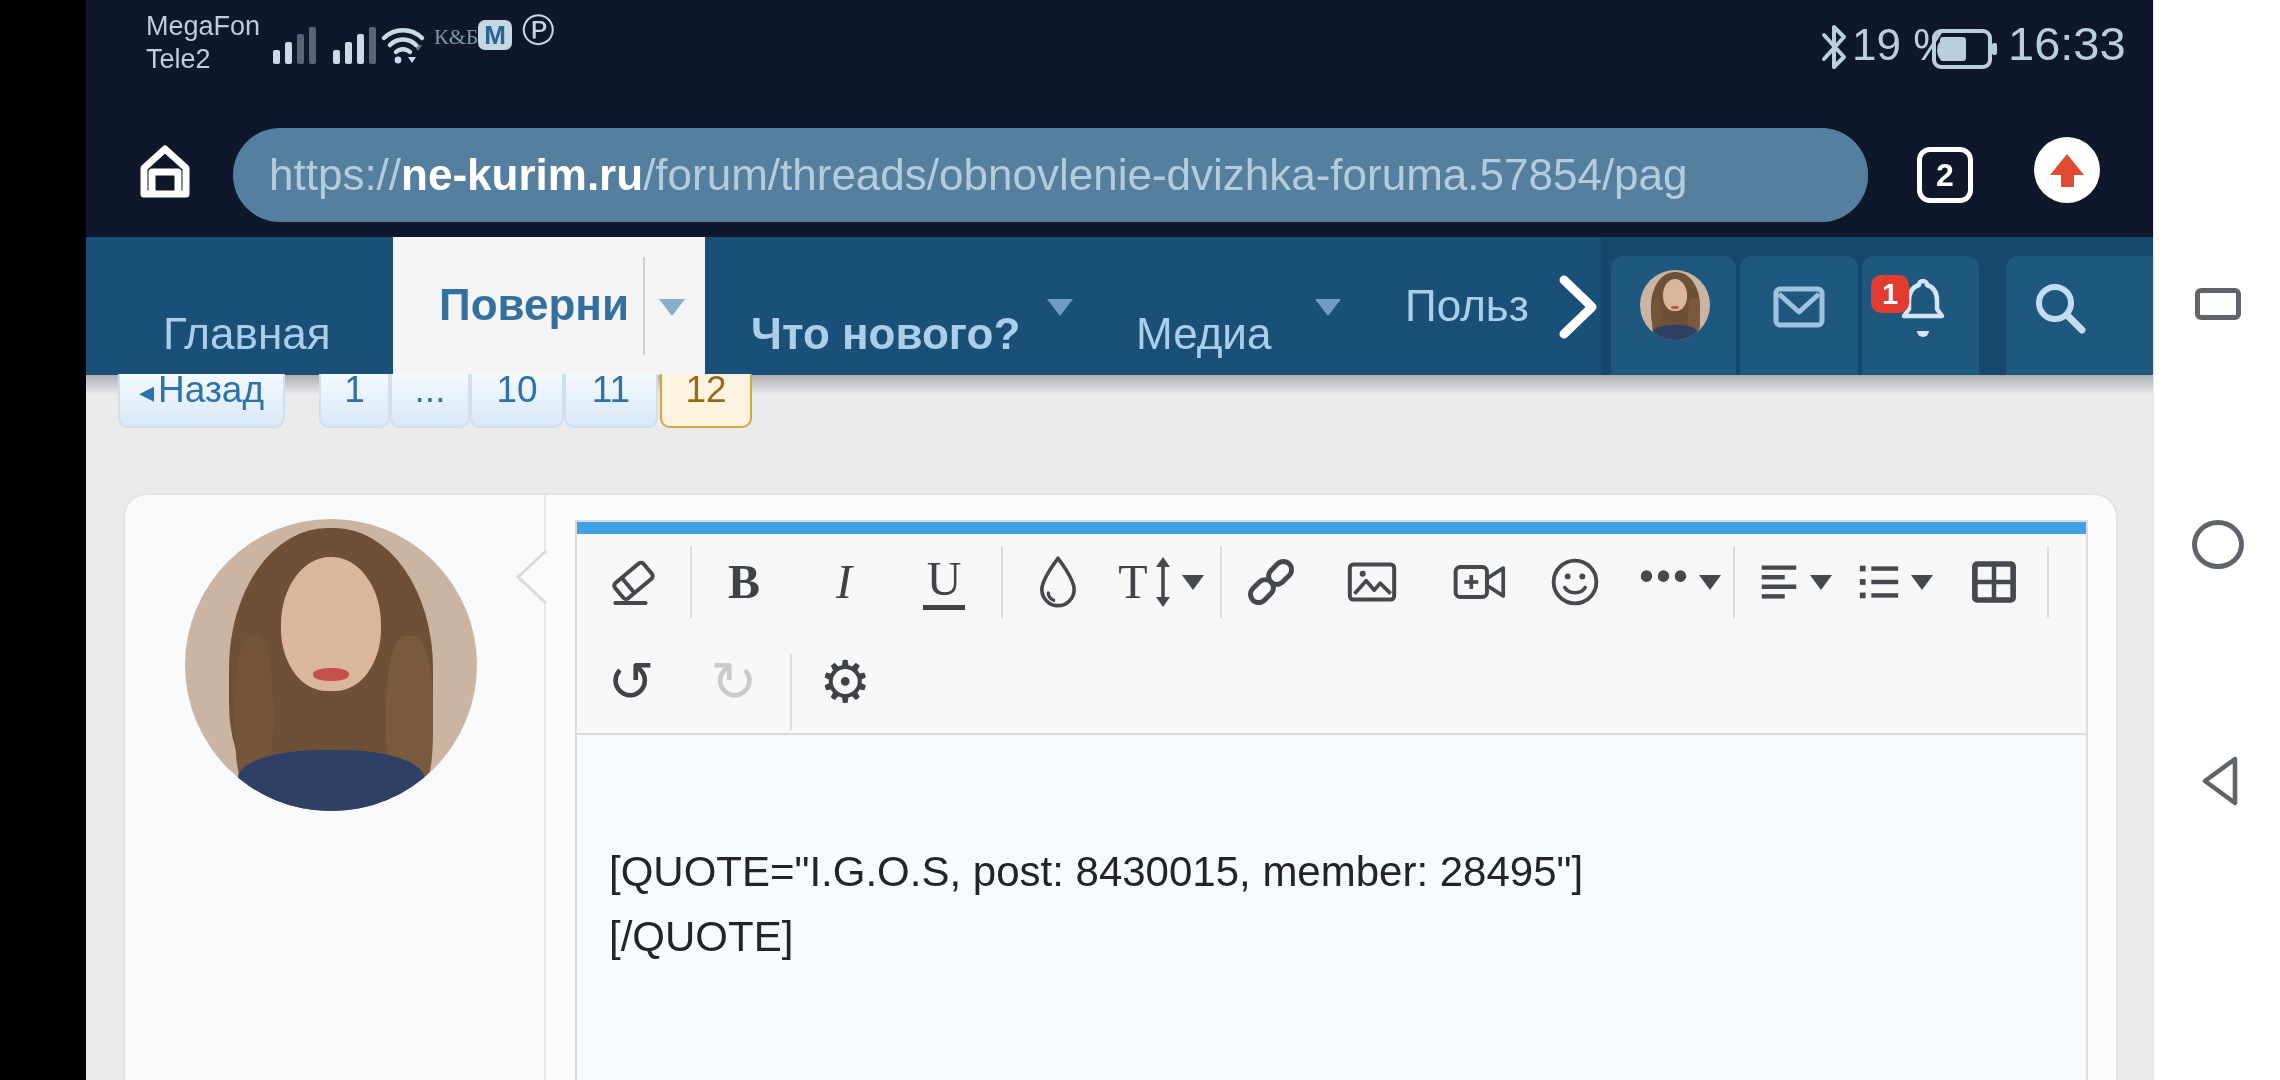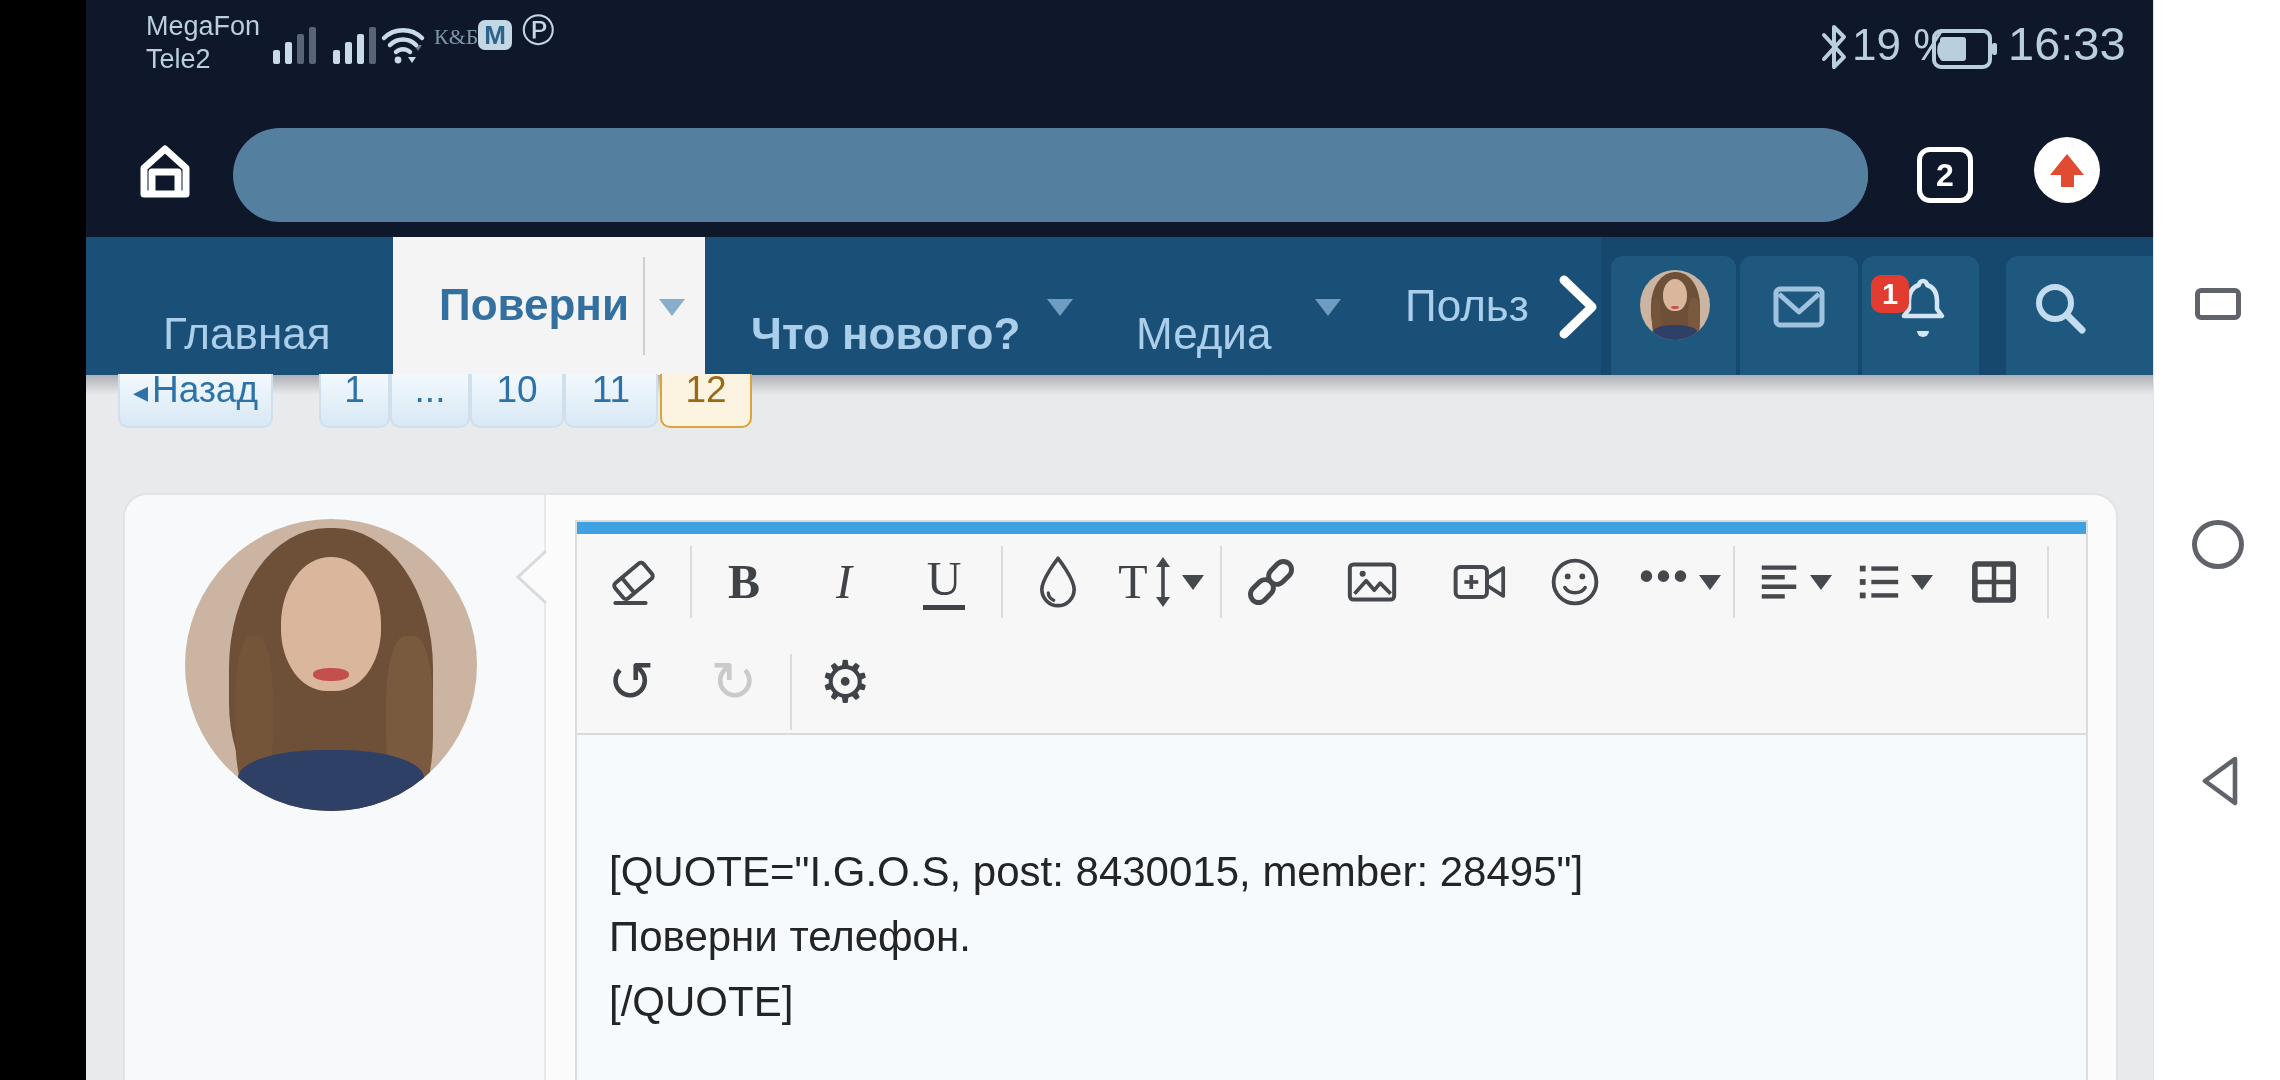--- a/index.html
+++ b/index.html
@@ -171,20 +171,21 @@
     <div class="abs battery">
       <div class="fill"></div>
         <div class="nub"></div>
     </div>
     <div class="abs stat-txt" style="left:1922px; top:16px; font-size:47px;">16:33</div>
 
     <svg class="abs home-btn" width="58" height="60" viewBox="0 0 58 60">
       <path d="M8 26 L29 7 L50 26 V52 H8 Z M16 52 V30 H42 V52" fill="none" stroke="#ffffff" stroke-width="7" stroke-linejoin="round"></path>
     </svg>
     <div class="abs url-pill">
+      <div class="url-text"><span>https://</span><span class="dom">ne-kurim.ru</span><span>/forum/threads/obnovlenie-dvizhka-foruma.57854/pag</span></div>
       <div class="url-fade"></div>
     </div>
     <div class="abs tab-box">
         <span>2</span>
       </div>
     <div class="abs update-btn">
       <div class="tri"></div>
       <div class="stem"></div>
     </div>
   </div>
@@ -240,21 +241,21 @@
       </div>
 
     <svg class="abs" style="left:1945px; top:42px;" width="58" height="58" viewBox="0 0 58 58">
       <circle cx="24" cy="24" r="16" fill="none" stroke="#c4dcf0" stroke-width="6"></circle>
       <line x1="36" y1="36" x2="51" y2="51" stroke="#c4dcf0" stroke-width="7" stroke-linecap="round"></line>
     </svg>
   </div>
 
   <div class="abs nav-shadow"></div>
 
-  <div class="abs pg-btn" style="left:118px; width:155px;">
+  <div class="abs pg-btn" style="left:118px; width:167px;">
     <span><span class="arr">◂</span><span>Назад</span></span>
   </div>
   <div class="abs pg-btn" style="left:319px; width:71px;">
       <span>1</span>
     </div>
   <div class="abs pg-btn" style="left:390px; width:80px;">
       <span>...</span>
     </div>
   <div class="abs pg-btn" style="left:470px; width:94px;">
       <span>10</span>
@@ -394,21 +395,20 @@
       </div>
     <div class="tbtn r2" style="left:157px;">
         <span class="udglyph disabled">↻</span>
       </div>
     <div class="tbtn r2" style="left:268px;">
         <span class="gear">⚙</span>
       </div>
 
     <div class="editor-content">
       <div>[QUOTE="I.G.O.S, post: 8430015, member: 28495"]</div>
-      <div>Поверни телефон.</div>
       <div>[/QUOTE]</div>
     </div>
   </div>
 
   <div class="abs notch-strip"></div>
 
   <div class="abs android-bar">
     <div class="and-recents"></div>
     <div class="and-home"></div>
     <svg style="position:absolute; left:43px; top:754px;" width="44" height="54" viewBox="0 0 44 54">

